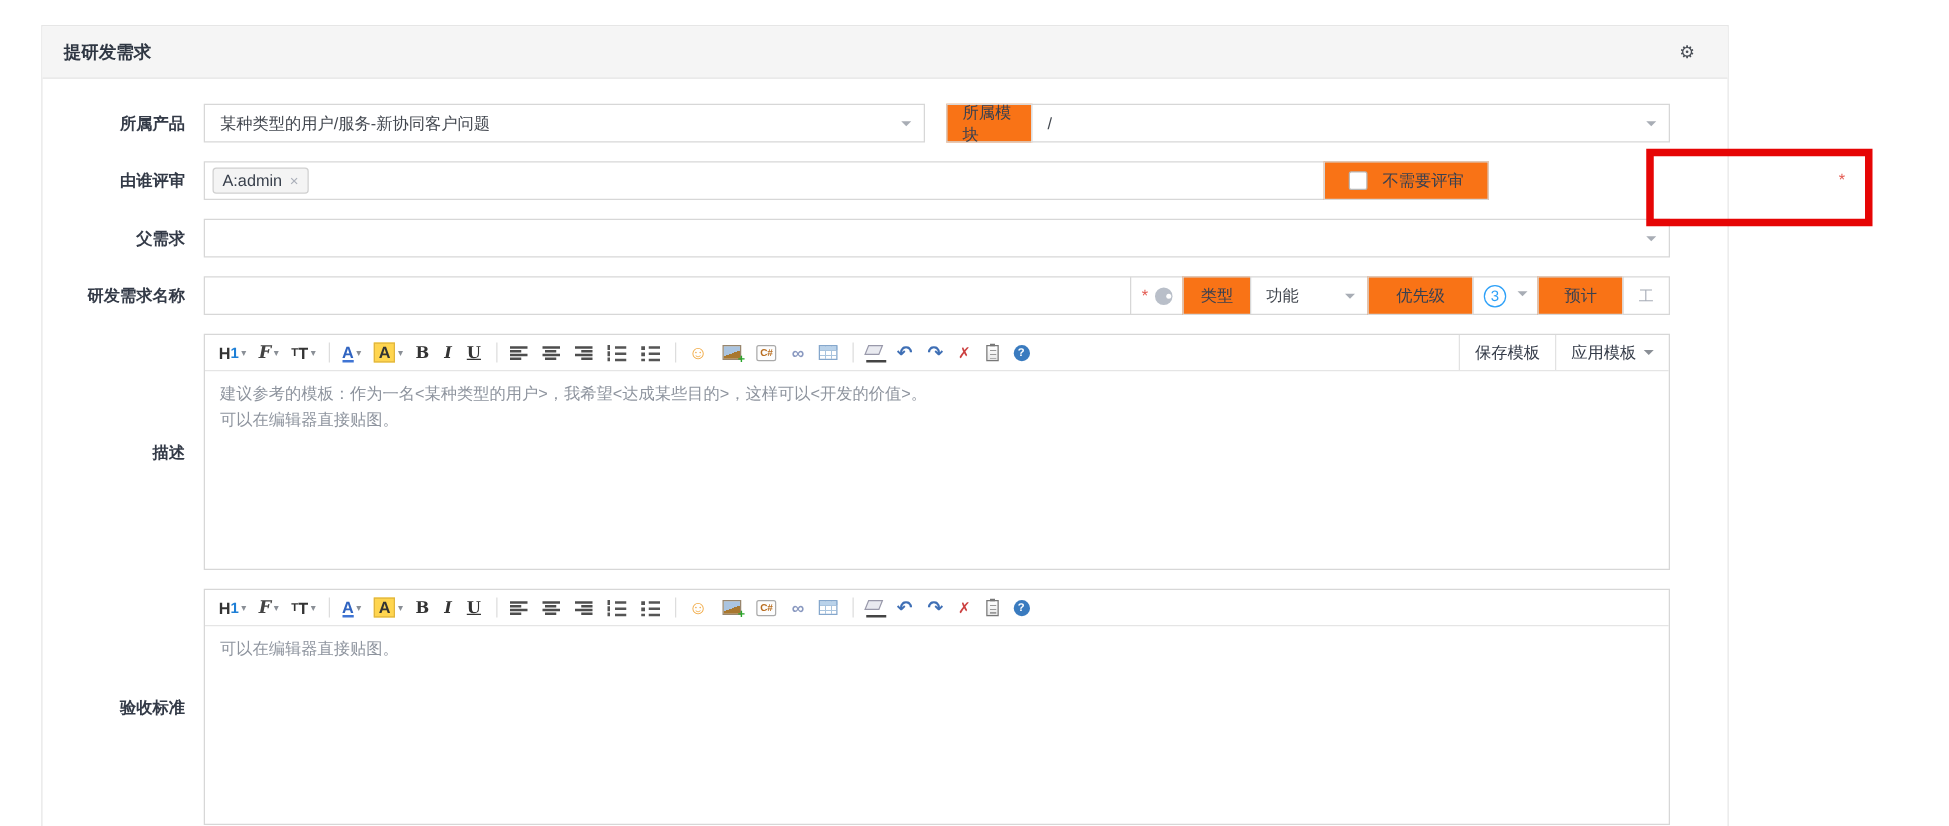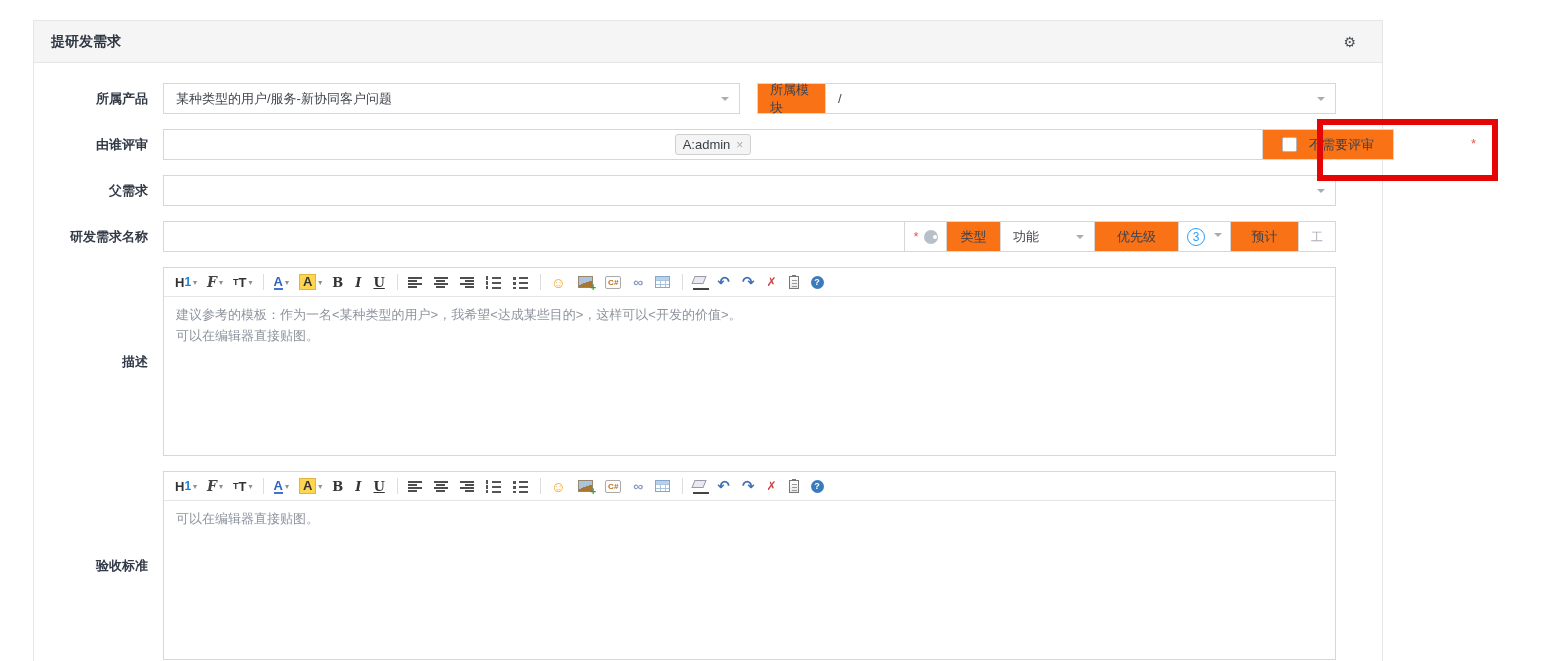--- a/index.html
+++ b/index.html
@@ -25,21 +25,21 @@
   .ml17 { margin-left: 17px !important; }
   .grow { flex: 1 1 auto; }
   .addon { background: #f97316; justify-content: center; color: #3a4150; }
   .sel { cursor: pointer; }
   .sel-caret { position: absolute; right: 10px; top: 50%; margin-top: -2px; width: 0; height: 0;
     border: 4px solid transparent; border-top-color: #a8adb5; }
   .ctl-input { border: none; outline: none; width: 100%; height: 100%; font-size: 12px;
     color: #42474f; background: transparent; font-family: inherit; }
   .ctl-input::placeholder { color: #a9aeb8; }
   .w577 { width: 577px; } .w69 { width: 69px; } .w62 { width: 62px; } .w213 { width: 213px; }
-  .w92 { width: 92px; } .w1042 { width: 1100px; justify-content: center; } .w132 { width: 132px; } .w742 { width: 742px; }
+  .w92 { width: 92px; } .w1042 { width: 897px; } .w132 { width: 132px; } .w742 { width: 742px; }
   .w43 { width: 43px; } .w45 { width: 55px; } .w97 { width: 95px; } .w70 { width: 85px; }
   .w53 { width: 53px; } .w47 { width: 69px; }
 
   .tag { background: #f4f4f4; border: 1px solid #cfcfcf; border-radius: 3px; padding: 2px 7px;
     font-size: 13px; color: #39404c; display: inline-flex; align-items: center; gap: 6px; }
   .tag-x { color: #a9aeb8; font-size: 12px; cursor: pointer; }
   .cb { width: 15px; height: 15px; border: 1px solid #b8b8b8; background: #fff; border-radius: 2px;
     flex: none; cursor: pointer; }
   .cbx-addon { gap: 12px; }
   .req { color: #e3584f; font-size: 13px; }
@@ -222,20 +222,27 @@
           <input class="ctl-input" placeholder="工时" style="">
         </div>
       </div>
     </div>
 
     <div class="frow">
       <div class="row-label">描述</div>
       <div class="row-ctl">
         <div class="editor">
           <div class="ed-toolbar">
+            <div class="tpl-btns">
+              <div class="tpl-btn">保存模板</div>
+              <div class="tpl-btn">
+                <span>应用模板</span>
+                <span class="tb-caret2"></span>
+              </div>
+            </div>
 
               <span class="tbtn tb-h1">
                 <span class="g1">H</span>
                 <span class="g2">1</span>
                 <span class="tb-caret">▾</span>
               </span>
 
               <span class="tbtn tb-ff">
                 <span class="g1">F</span>
                 <span class="g2"></span>

